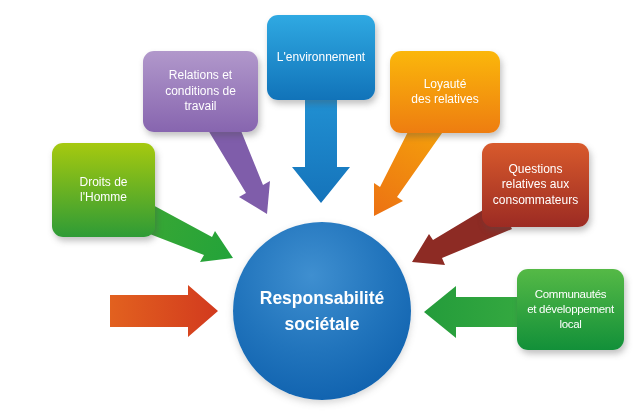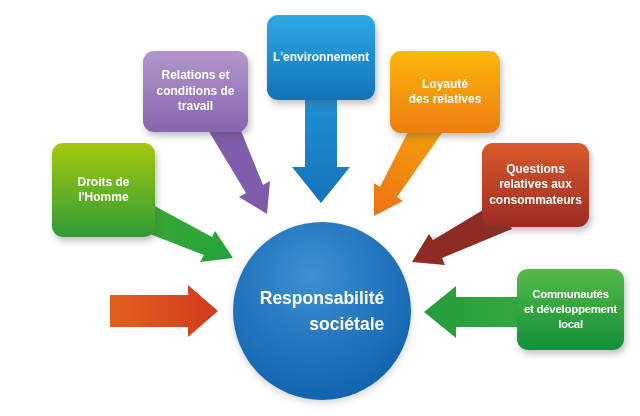--- a/index.html
+++ b/index.html
@@ -17,45 +17,45 @@
     width: 640px; height: 416px;
   }
   .node {
     position: absolute;
     border-radius: 11px;
     display: flex;
     align-items: center;
     justify-content: center;
     text-align: center;
     color: #ffffff;
-    font-weight: bold;
+    font-weight: normal;
     font-size: 12px;
     line-height: 1.28;
     box-shadow: 2px 4px 6px rgba(80,80,80,0.35);
     box-sizing: border-box;
     padding: 0 3px;
   }
   .node-label { white-space: pre-line; width: 100%; }
   .box-gouvernance   { left: 18px;  top: 268px; width: 102px; height: 81px; background: linear-gradient(#F2921E, #D43520); }
   .box-droits        { left: 52px;  top: 143px; width: 103px; height: 94px; background: linear-gradient(#A6C90F, #2E9B36); }
-  .box-relations     { left: 143px; top: 51px;  width: 105px; height: 81px; background: linear-gradient(#B198CB, #8765AF); }
+  .box-relations     { left: 143px; top: 51px;  width: 115px; height: 81px; background: linear-gradient(#B198CB, #8765AF); }
   .box-environnement { left: 267px; top: 15px;  width: 108px; height: 85px; background: linear-gradient(#2FA9E2, #1173B9); font-size: 12px; }
   .box-loyaute       { left: 390px; top: 51px;  width: 110px; height: 82px; background: linear-gradient(#FBB70B, #EE7D10); }
   .box-questions     { left: 482px; top: 143px; width: 107px; height: 84px; background: linear-gradient(#D85A2C, #9C2B23); }
   .box-communautes   { left: 517px; top: 269px; width: 107px; height: 81px; background: linear-gradient(#55B946, #129039); font-size: 11.5px; letter-spacing: -0.3px; }
   .center-circle {
     position: absolute;
     left: 233px; top: 222px;
     width: 178px; height: 178px;
     border-radius: 50%;
     background: radial-gradient(circle at 44% 30%, #3F8FD0 0%, #2174BC 48%, #1264B0 78%, #0D57A6 100%);
     display: flex;
     align-items: center;
     justify-content: center;
-    text-align: right;
+    text-align: center;
     color: #ffffff;
     font-weight: bold;
     font-size: 17.5px;
     line-height: 1.5;
     box-shadow: 0 3px 7px rgba(90,90,90,0.25);
   }
   .circle-label { white-space: pre-line; }
 </style>
 </head>
 <body>

